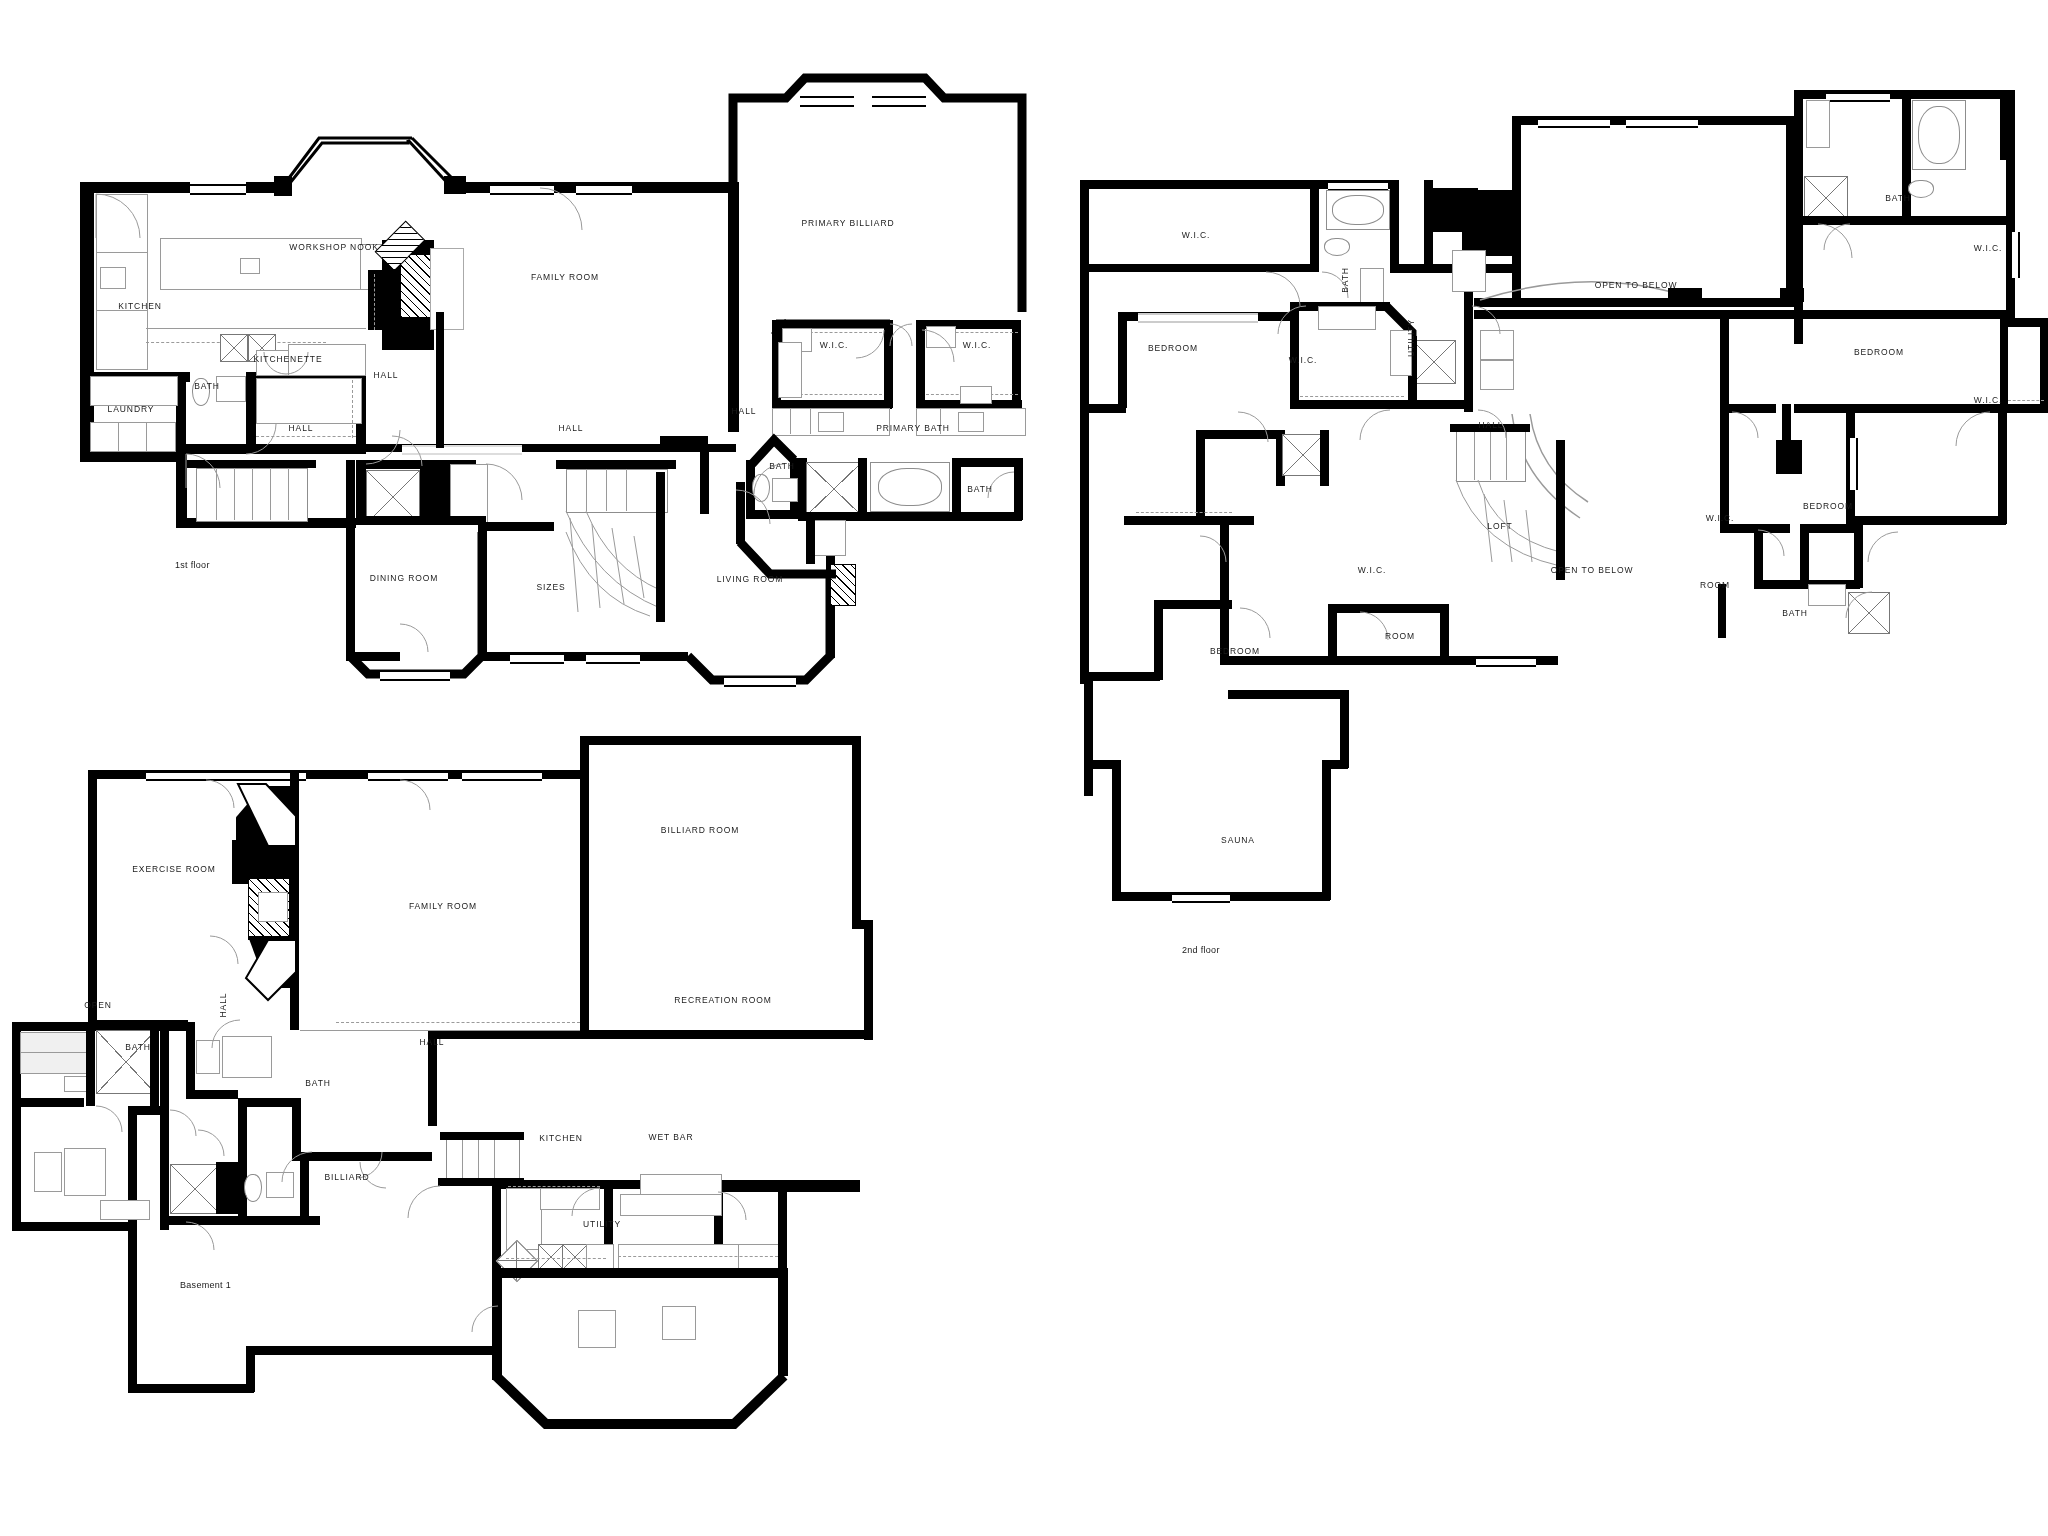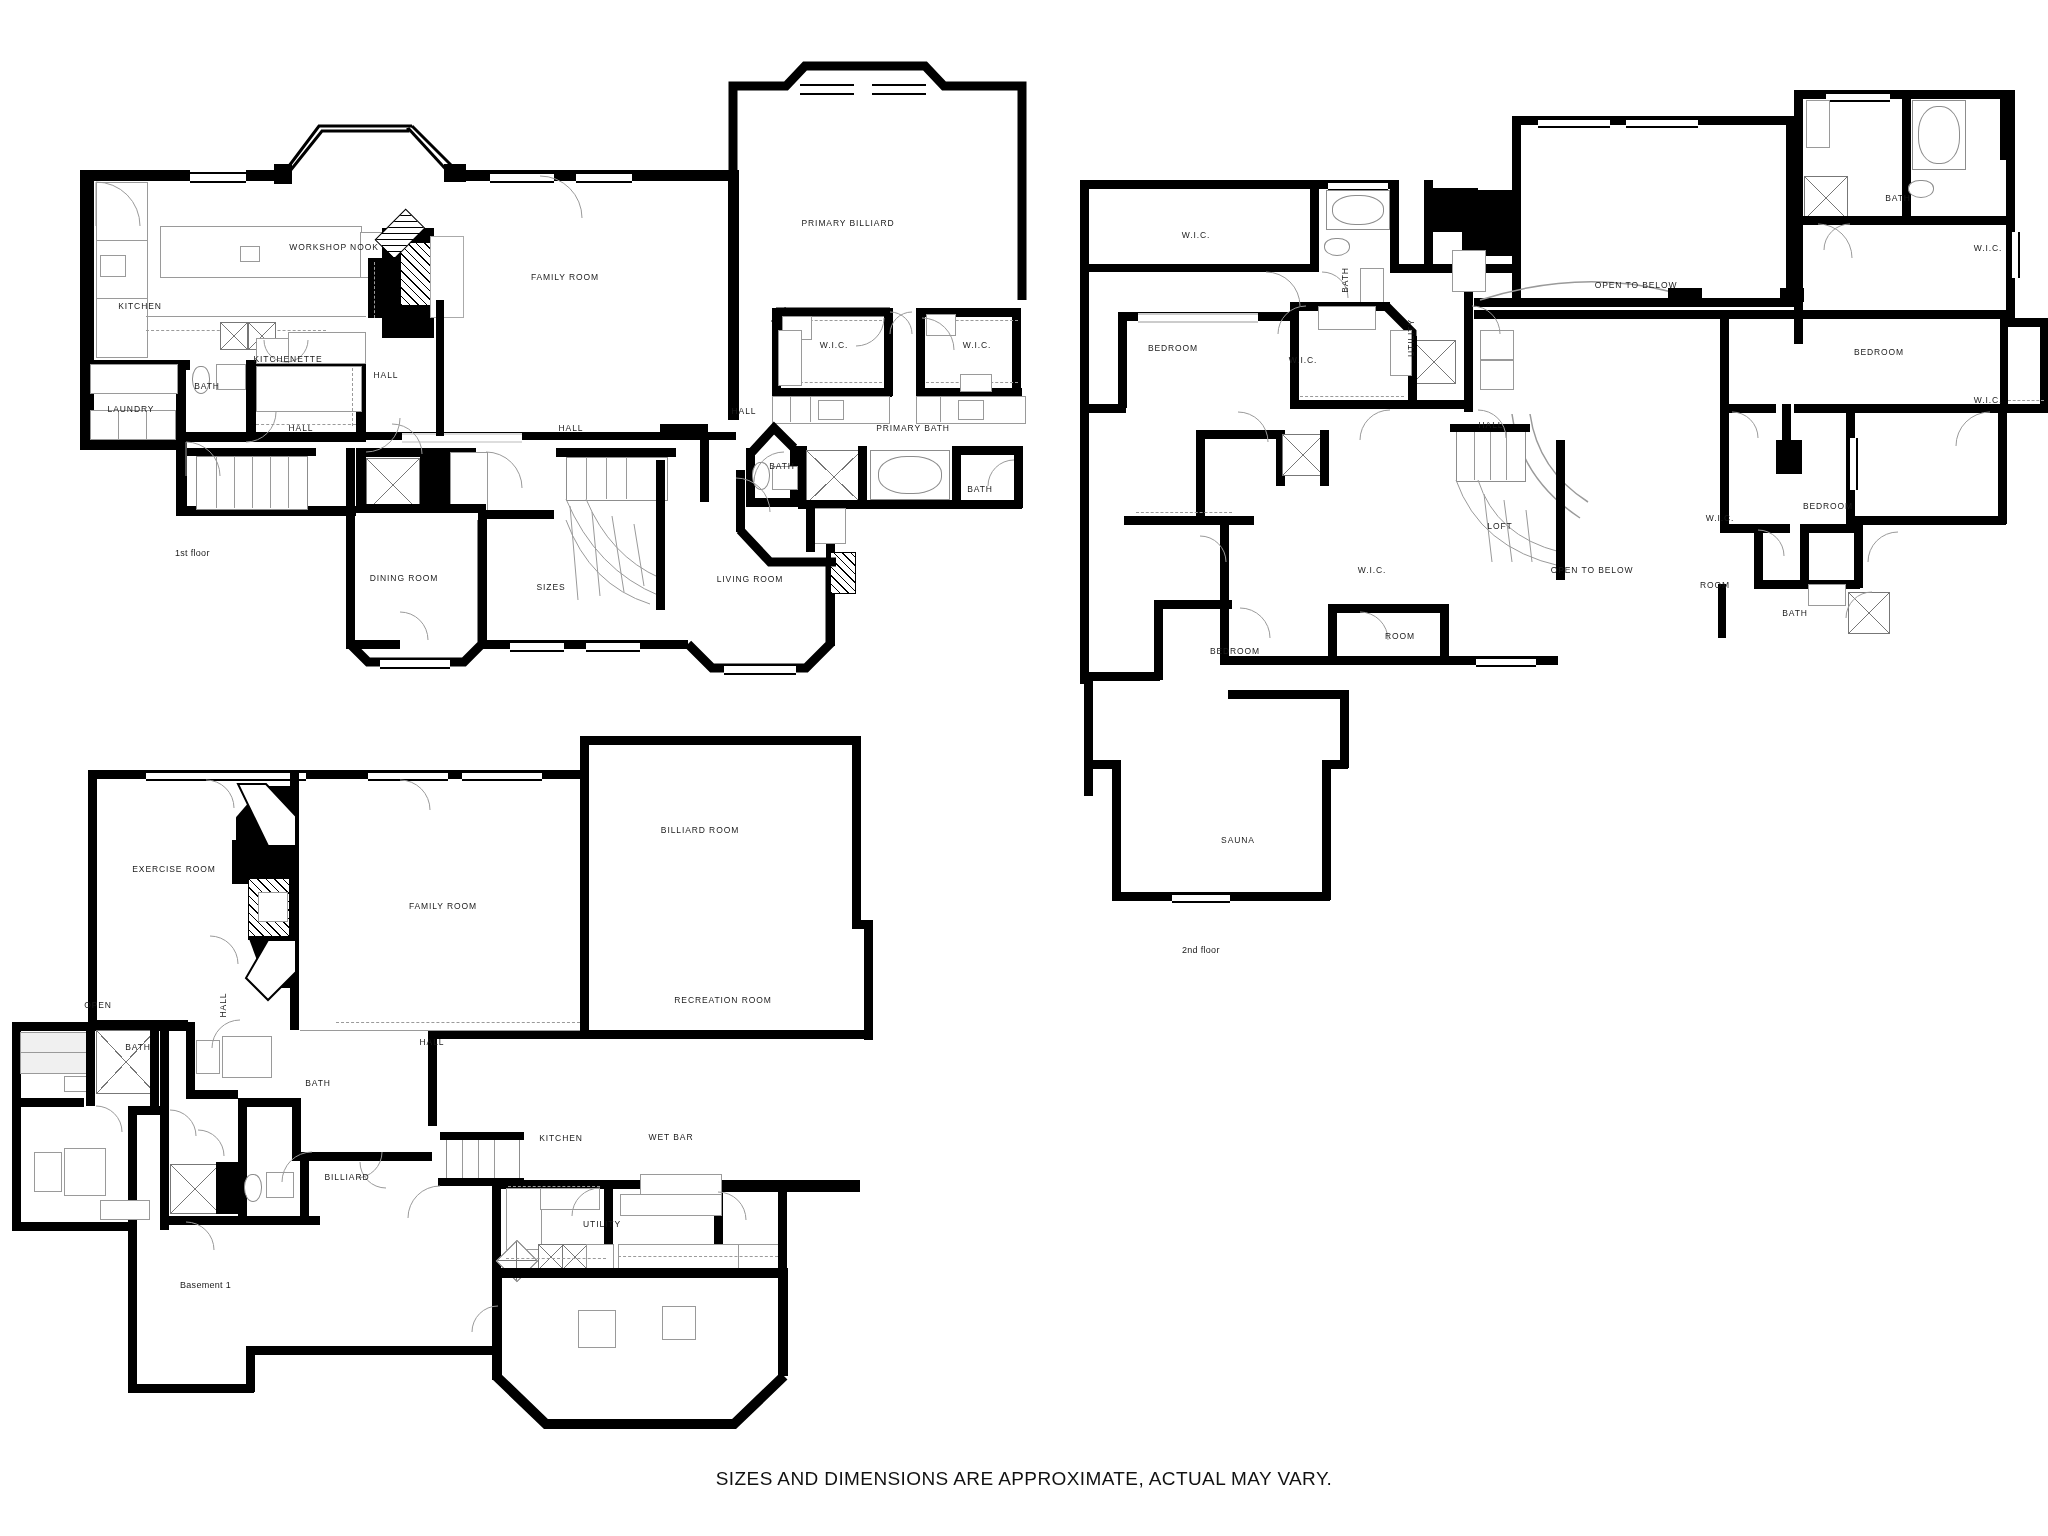--- a/index.html
+++ b/index.html
@@ -43,21 +43,21 @@
   .floorlbl{position:absolute;font-size:9px;letter-spacing:.3px;color:#1a1a1a;white-space:nowrap;}
   .caption{position:absolute;left:0;width:100%;text-align:center;
            font-size:19px;letter-spacing:.4px;color:#111;}
   svg{position:absolute;overflow:visible;}
 </style>
 </head>
 <body>
 
 <div id="stage">
 
-  <div class="plan" id="f1" style="left:0;top:0;width:1100px;height:700px">
+  <div class="plan" id="f1" style="left:0;top:12px;width:1100px;height:700px">
 
     <div class="w" style="left:80px;top:170px;width:14px;height:262px"></div>
     <div class="w" style="left:80px;top:170px;width:110px;height:11px"></div>
     <div class="w" style="left:246px;top:170px;width:40px;height:11px"></div>
     <div class="win" style="left:190px;top:172px;width:56px;height:7px"></div>
 
     <svg style="left:0;top:0;width:1100px;height:700px">
       <polyline points="286,176 322,131 408,131 408,128" fill="none" stroke="#000" stroke-width="3"></polyline>
       <polyline points="286,170 319,126 412,126" fill="none" stroke="#000" stroke-width="3"></polyline>
       <line x1="408" y1="128" x2="452" y2="176" stroke="#000" stroke-width="3"></line>
@@ -620,14 +620,13 @@
       <div class="lbl v" style="left: 223px; top: 1005px;">HALL</div>
       <div class="lbl" style="left: 138px; top: 1047px;">BATH</div>
       <div class="lbl" style="left: 318px; top: 1083px;">BATH</div>
       <div class="lbl" style="left: 432px; top: 1042px;">HALL</div>
       <div class="lbl" style="left: 347px; top: 1177px;">BILLIARD</div>
       <div class="lbl" style="left: 561px; top: 1138px;">KITCHEN</div>
       <div class="lbl" style="left: 671px; top: 1137px;">WET BAR</div>
       <div class="lbl" style="left: 602px; top: 1224px;">UTILITY</div>
     </div>
 
-  <div class="caption" style="top:1468px">SIZES AND DIMENSIONS ARE APPROXIMATE, ACTUAL MAY VARY.</div>
 </div>
 
 </body></html>

